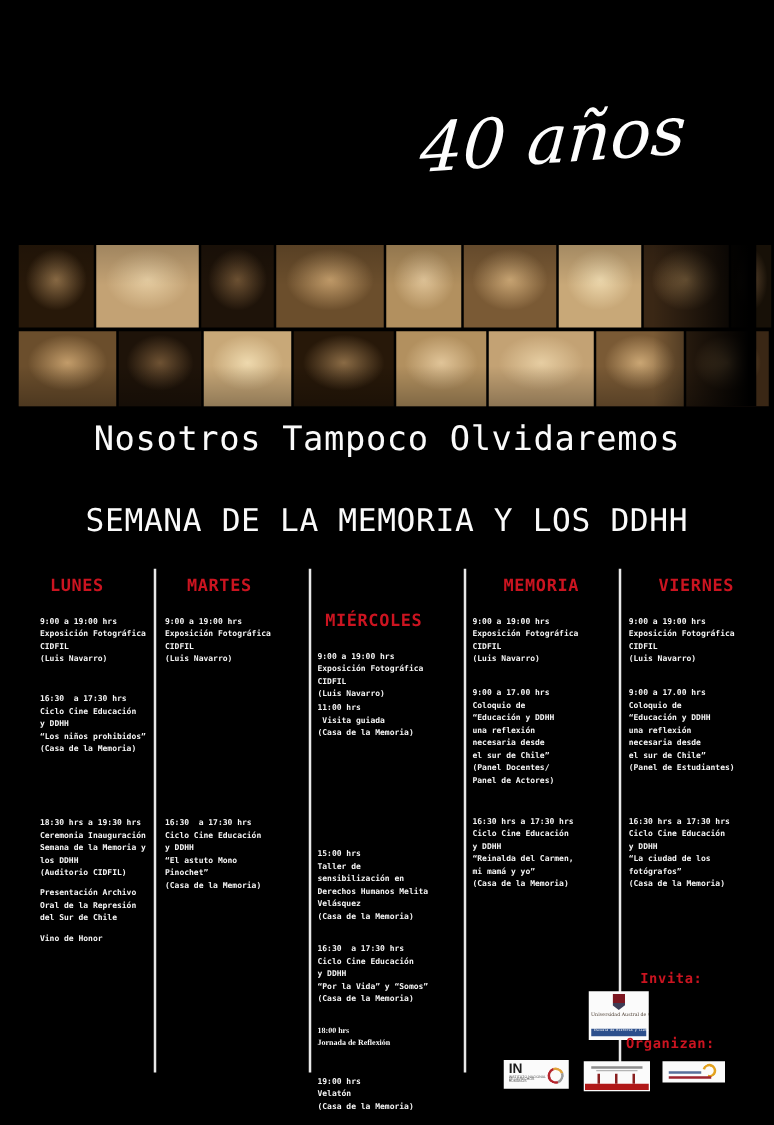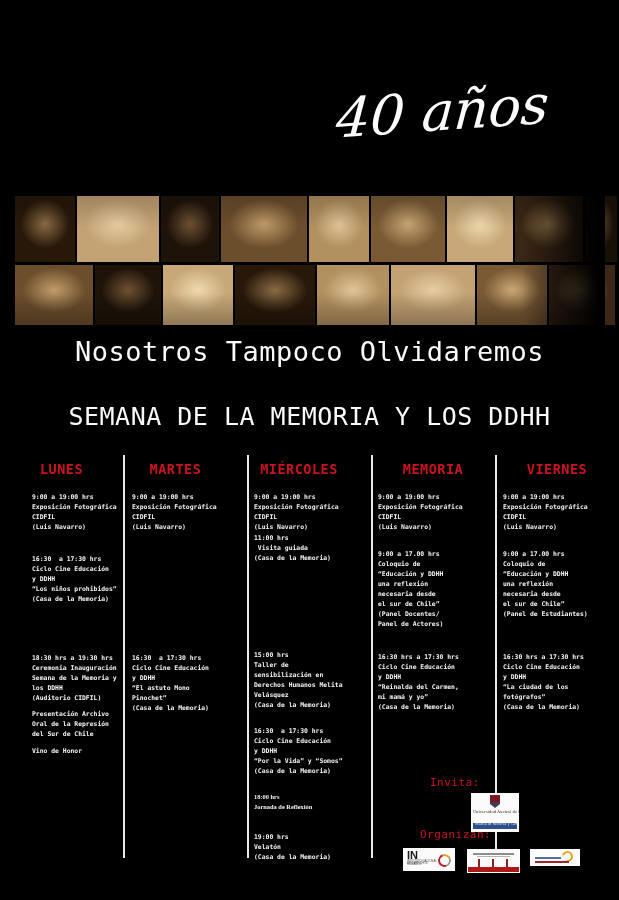--- a/index.html
+++ b/index.html
@@ -57,22 +57,22 @@
   }
   .event{
     position:absolute;white-space:pre-wrap;
     font-size:6.4px;line-height:10px;font-weight:bold;color:#f5f5f5;
   }
   .col-divider{
     position:absolute;top:2px;width:2px;height:403px;background:var(--divider);
   }
   
   .invita-label,.organizan-label{
-    position:absolute;text-align:left;color:var(--accent);
-    font-weight:normal;font-size:11px;letter-spacing:.5px;
+    position:absolute;text-align:right;color:var(--accent);
+    font-weight:bold;font-size:11px;letter-spacing:.5px;
   }
   .invita-label{left:430px;top:776px;width:132px;}
   .organizan-label{left:420px;top:828px;width:152px;}
   .logo-box{position:absolute;background:#fbfbfb;overflow:hidden;}
   
   .uach-logo{left:471px;top:793px;width:48px;height:39px;}
   .uach-crest{
     position:absolute;left:19px;top:2px;width:10px;height:13px;
     background:linear-gradient(180deg,#7d1620 55%,#3c3c55 55%);
     clip-path:polygon(0 0,100% 0,100% 70%,50% 100%,0 70%);
@@ -179,21 +179,21 @@
 Exposición Fotográfica
 CIDFIL
 (Luis Navarro)</div>
         <div class="event" style="top: 200px; left: 9px; width: 111px;">16:30  a 17:30 hrs
 Ciclo Cine Educación
 y DDHH
 “El astuto Mono
 Pinochet”
 (Casa de la Memoria)</div>
       </div>
-      <div class="day-col" style="left: 247px; width: 104px;">
+      <div class="day-col" style="left: 247px; width: 104px; margin-top: 28px;">
         <div class="day-header">MIÉRCOLES</div>
         <div class="event" style="top: 39px; left: 7px; width: 113px;">9:00 a 19:00 hrs
 Exposición Fotográfica
 CIDFIL
 (Luis Navarro)</div>
         <div class="event" style="top: 80px; left: 7px; width: 113px;">11:00 hrs
  Visita guiada
 (Casa de la Memoria)</div>
         <div class="event" style="top: 197px; left: 7px; width: 113px;">15:00 hrs
 Taller de

